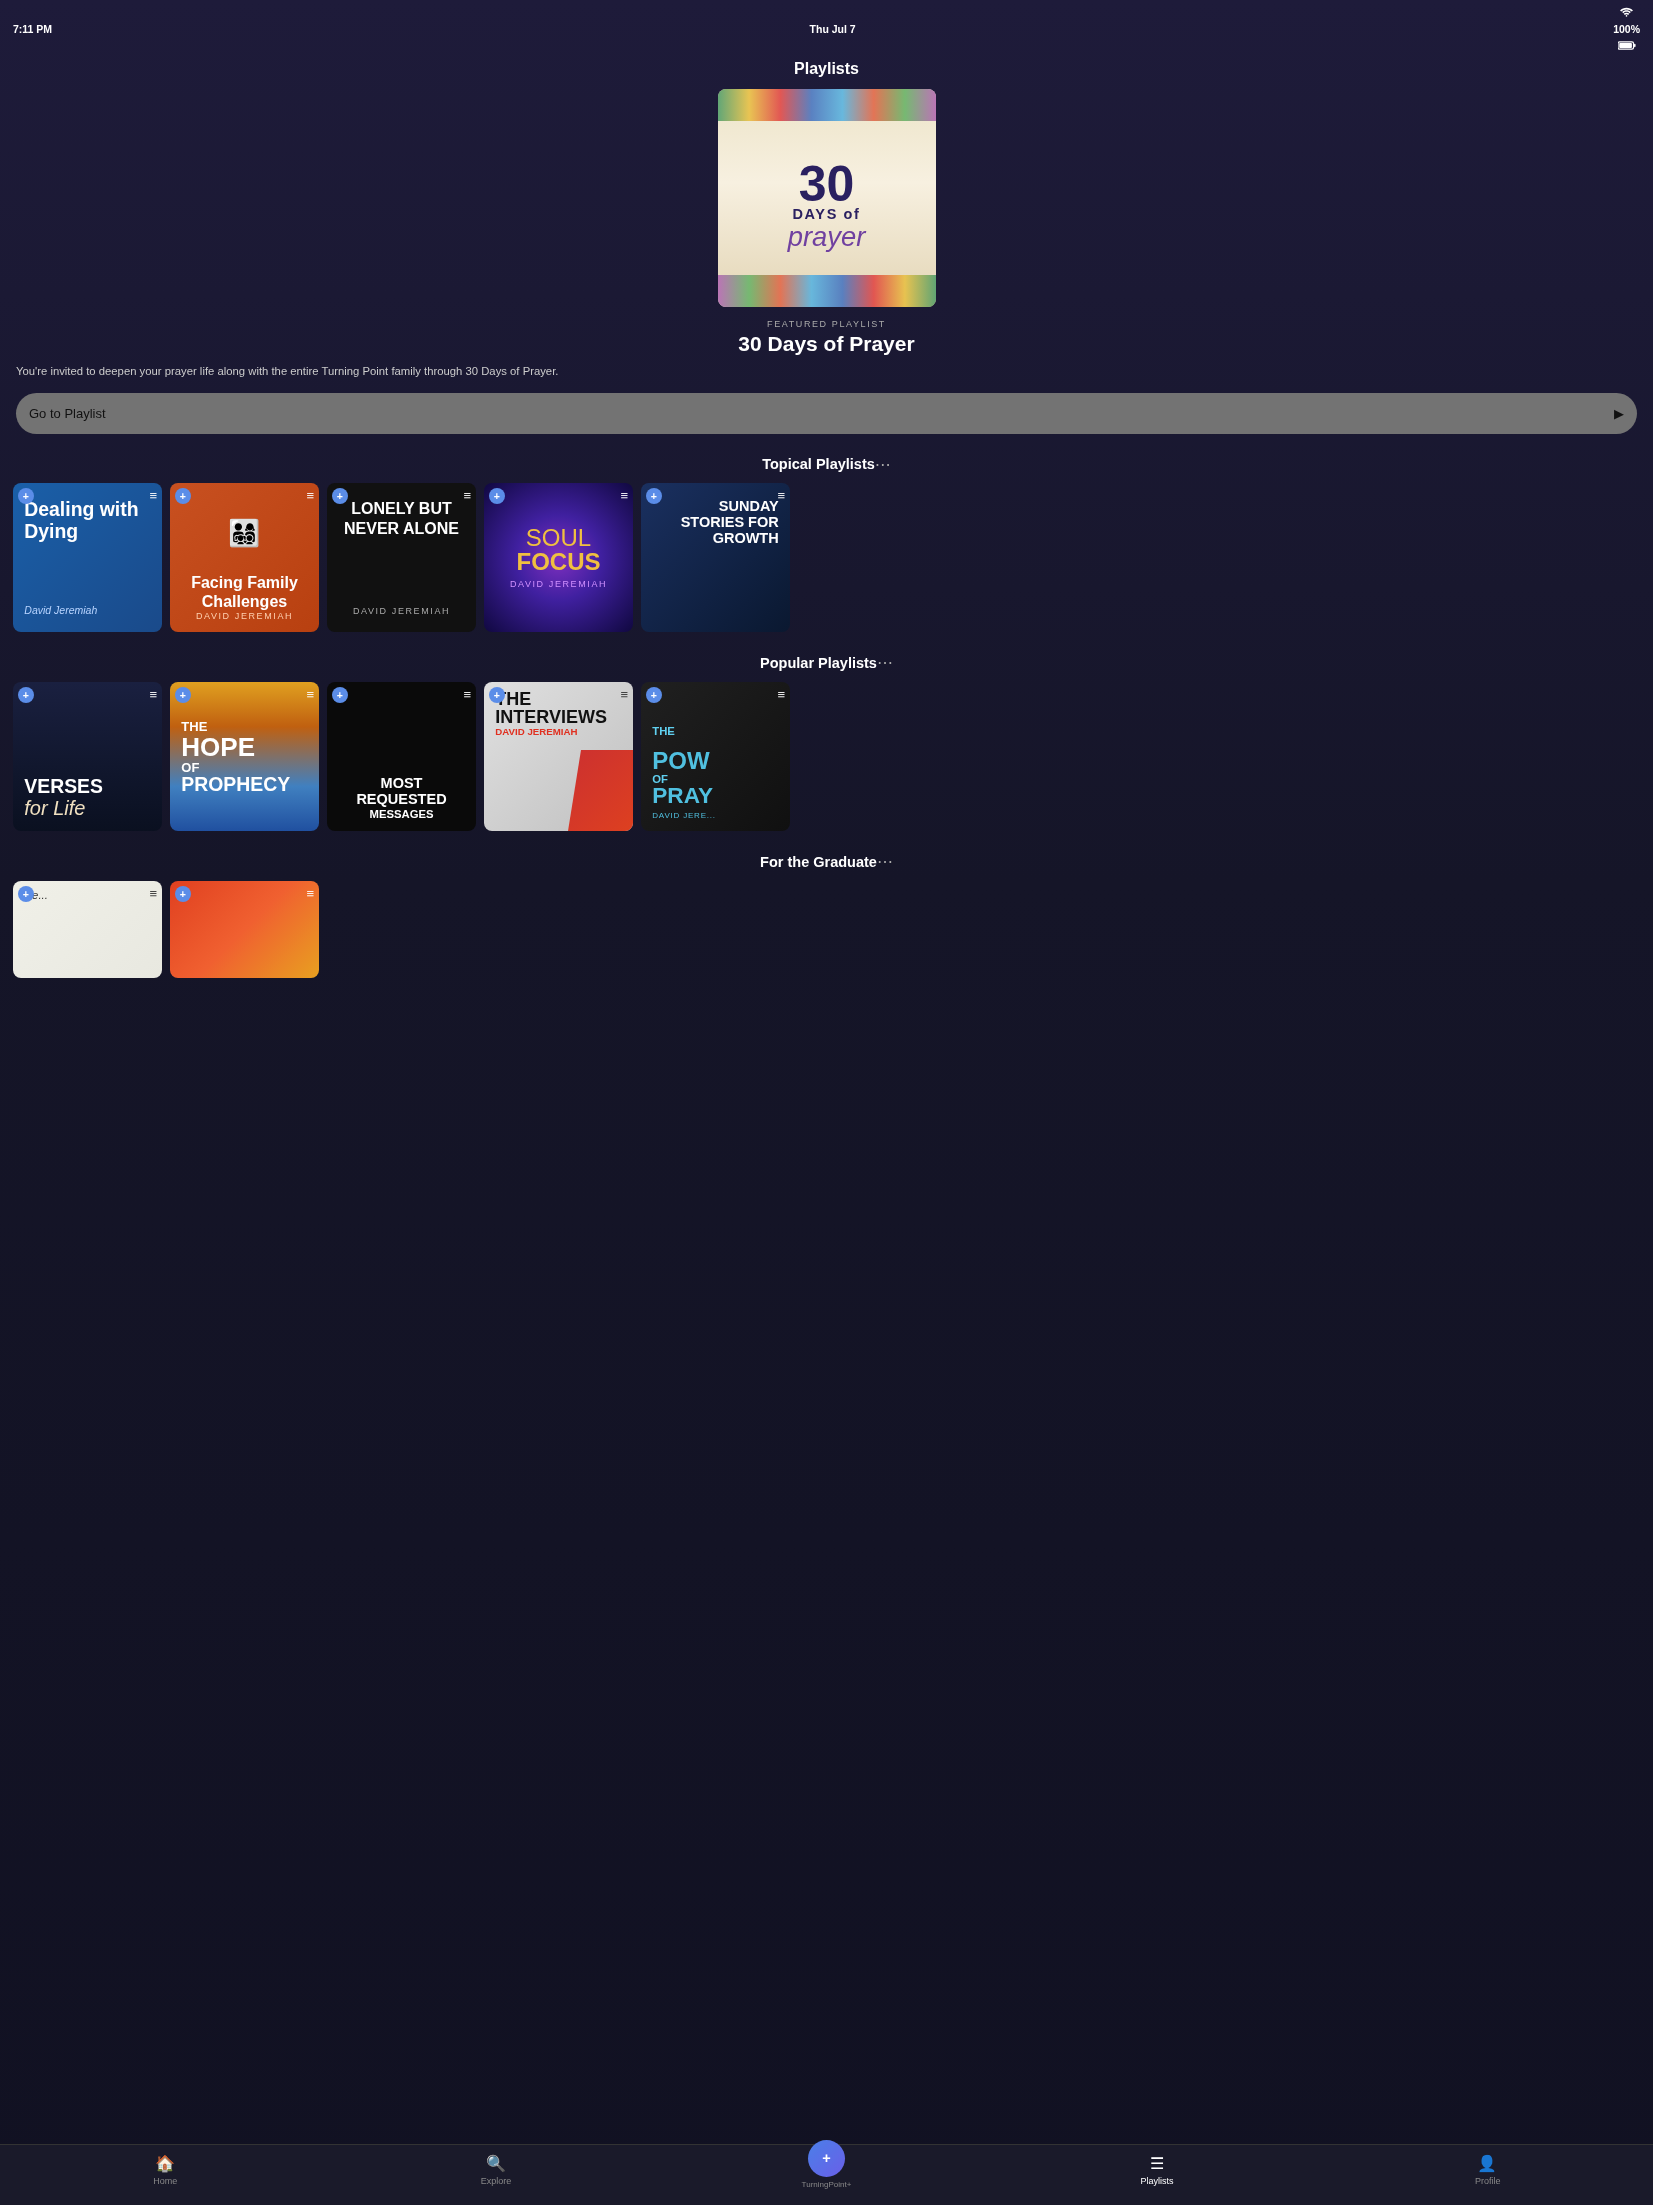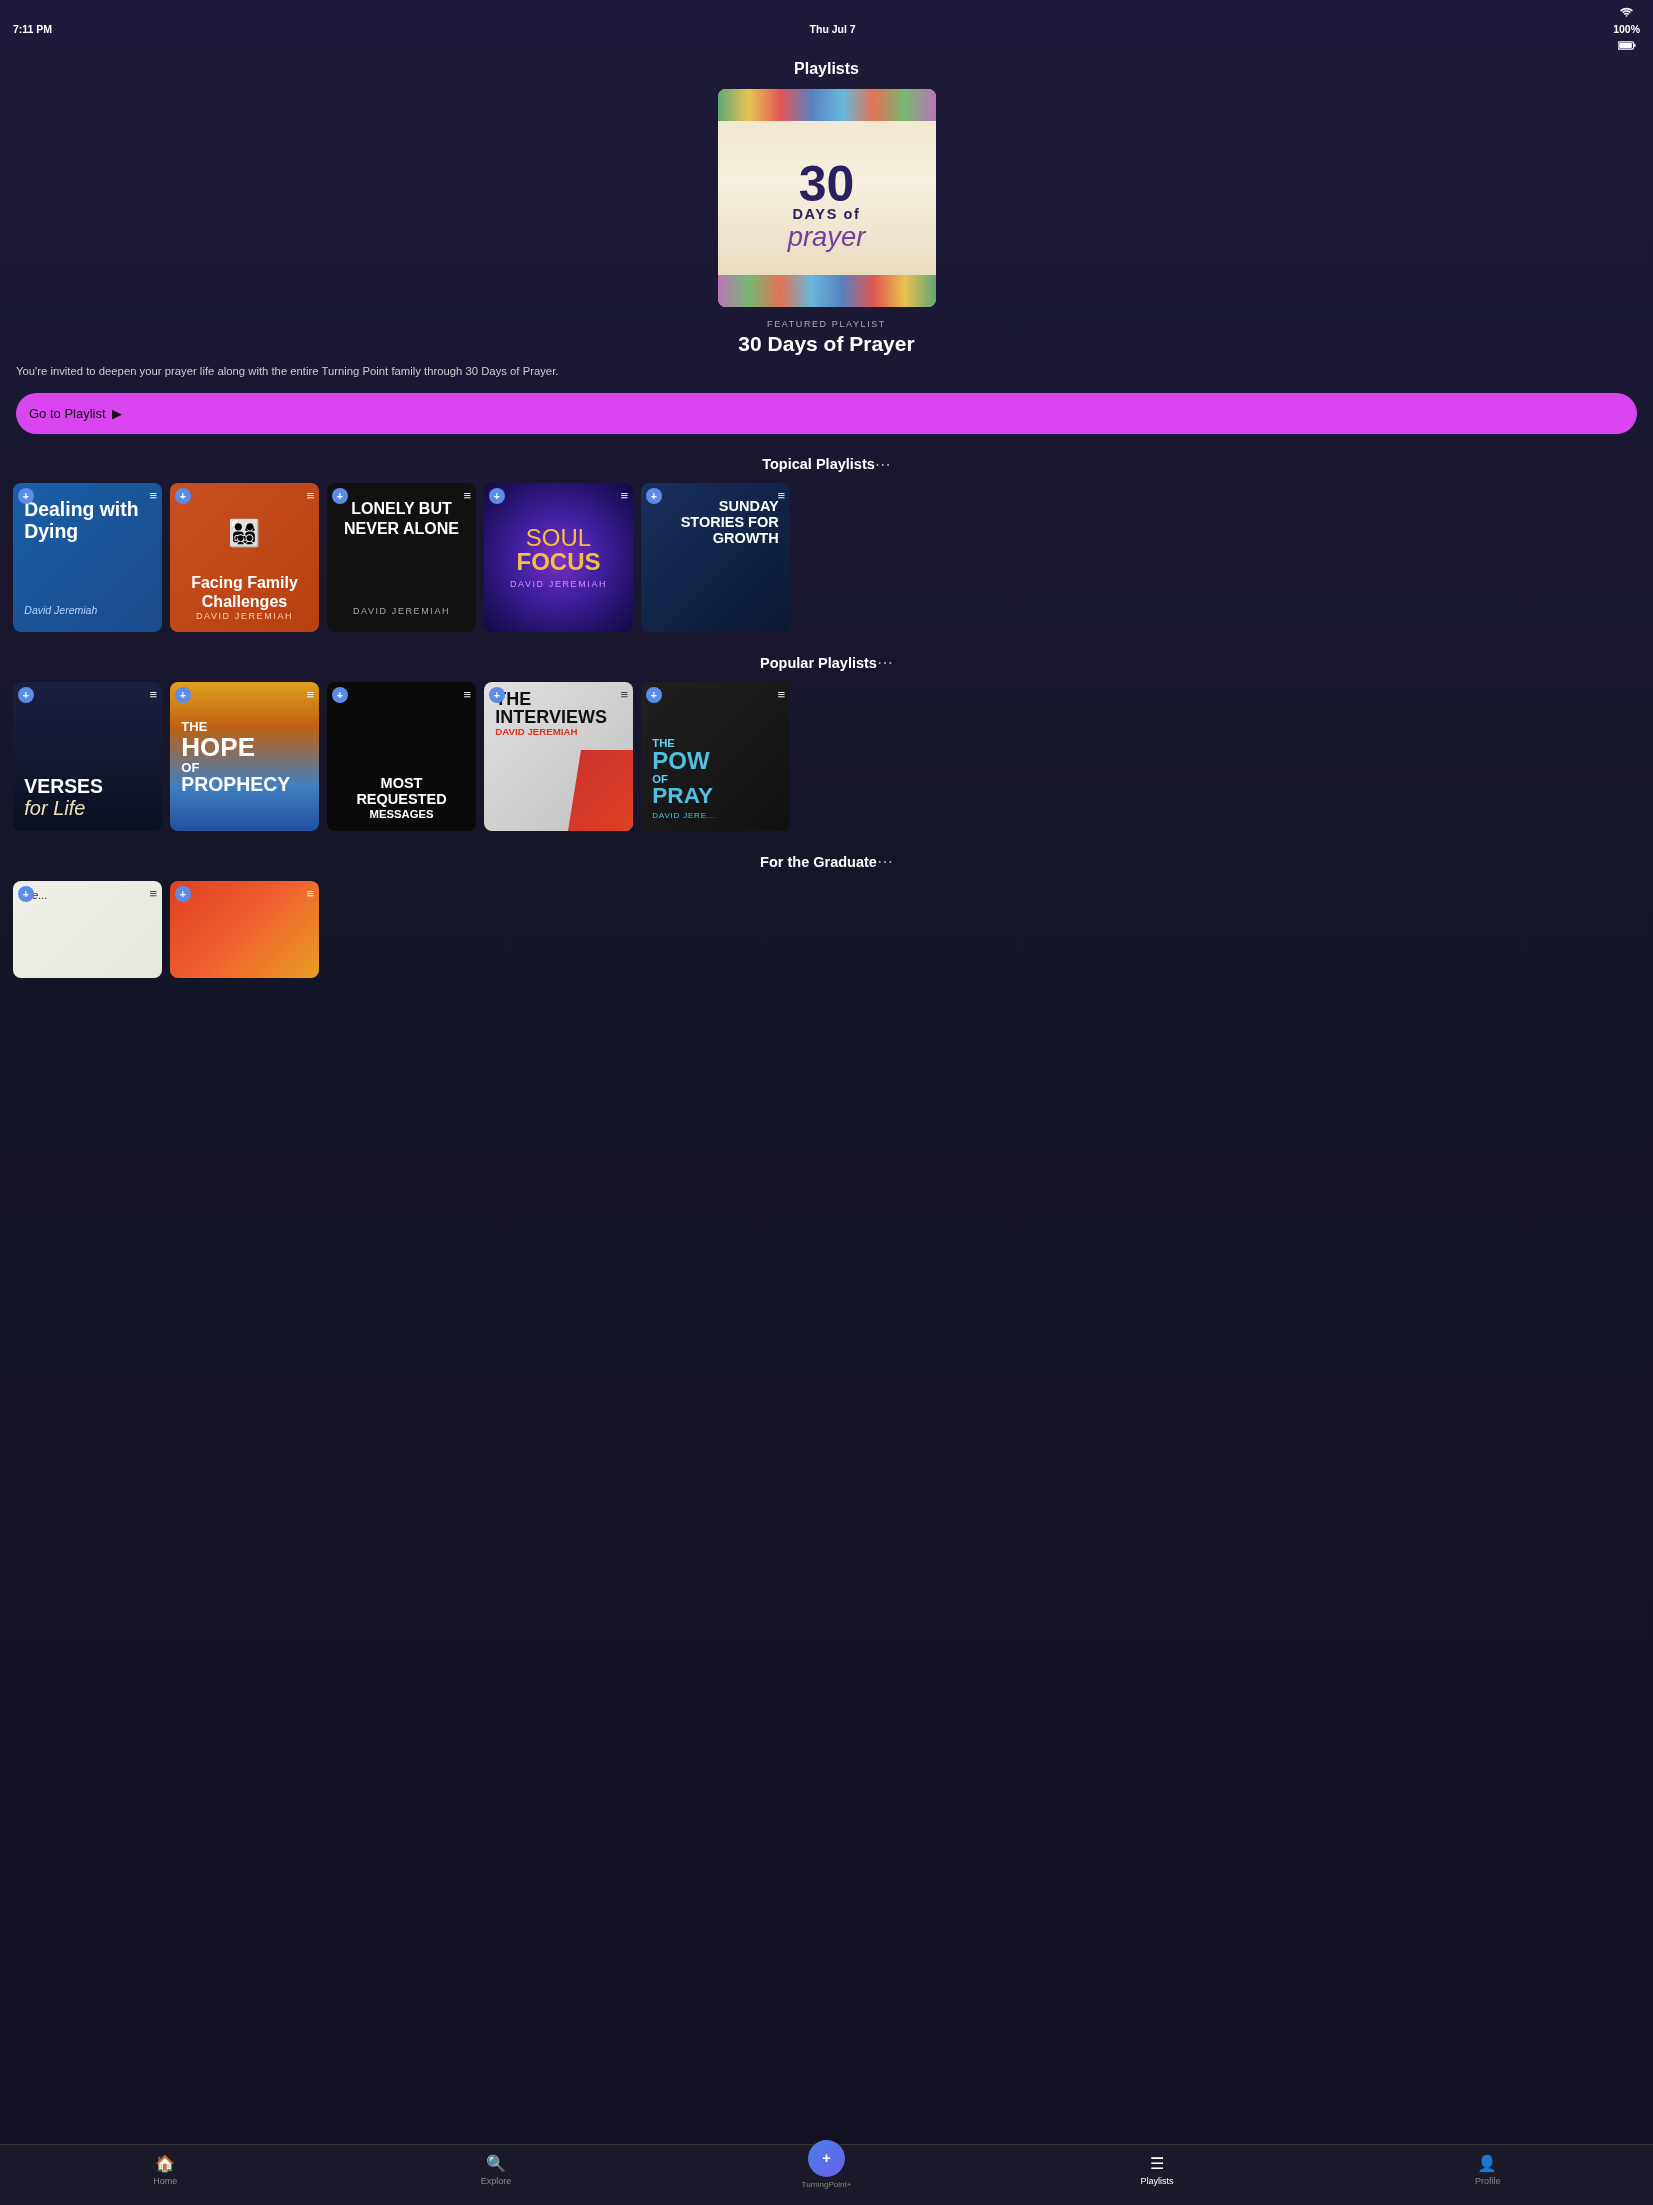--- a/index.html
+++ b/index.html
@@ -126,32 +126,32 @@
     .featured-desc {
       font-size: 11.3px;
       color: #ccc;
       text-align: left;
       margin-top: 8px;
       line-height: 1.4;
       width: 100%;
     }
     .go-to-playlist-btn {
       width: 100%;
-      background: #d946ef;
+      background: #737373;
       color: #111;
       border: none;
       border-radius: 24px;
       padding: 13px;
       font-size: 13px;
       font-weight: 500;
       margin-top: 13px;
       cursor: pointer;
       display: flex;
       align-items: center;
-      justify-content: flex-start;
+      justify-content: space-between;
       gap: 6.5px;
     }
 
     
     .section-header {
       display: flex;
       justify-content: center;
       align-items: center;
       padding: 8px 13px 6.5px;
     }
@@ -419,21 +419,21 @@
       background: linear-gradient(135deg, #202020 0%, #101010 100%);
     }
     .card-power-content {
       padding: 11.3px;
       height: 100%;
       display: flex;
       flex-direction: column;
       justify-content: flex-end;
     }
     .power-the { font-size: 11.3px; color: #60d0f0; font-weight: 700; }
-    .power-main { font-size: 24px; font-weight: 900; color: #50c0e0; line-height: 1; }
+    .power-main { font-size: 24px; font-weight: 900; color: #50c0e0; line-height: 1; margin-top: 12px; }
     .power-of { font-size: 11.3px; color: #60d0f0; font-weight: 700; }
     .power-pray { font-size: 22.6px; font-weight: 900; color: #50c0e0; line-height: 1; }
     .power-author { font-size: 8px; color: #50c0e0; letter-spacing: 0.8px; margin-top: 3.2px; }
 
     
     .graduate-row {
       display: flex;
       gap: 8px;
       padding: 3.2px 13px 13px;
       overflow-x: auto;

